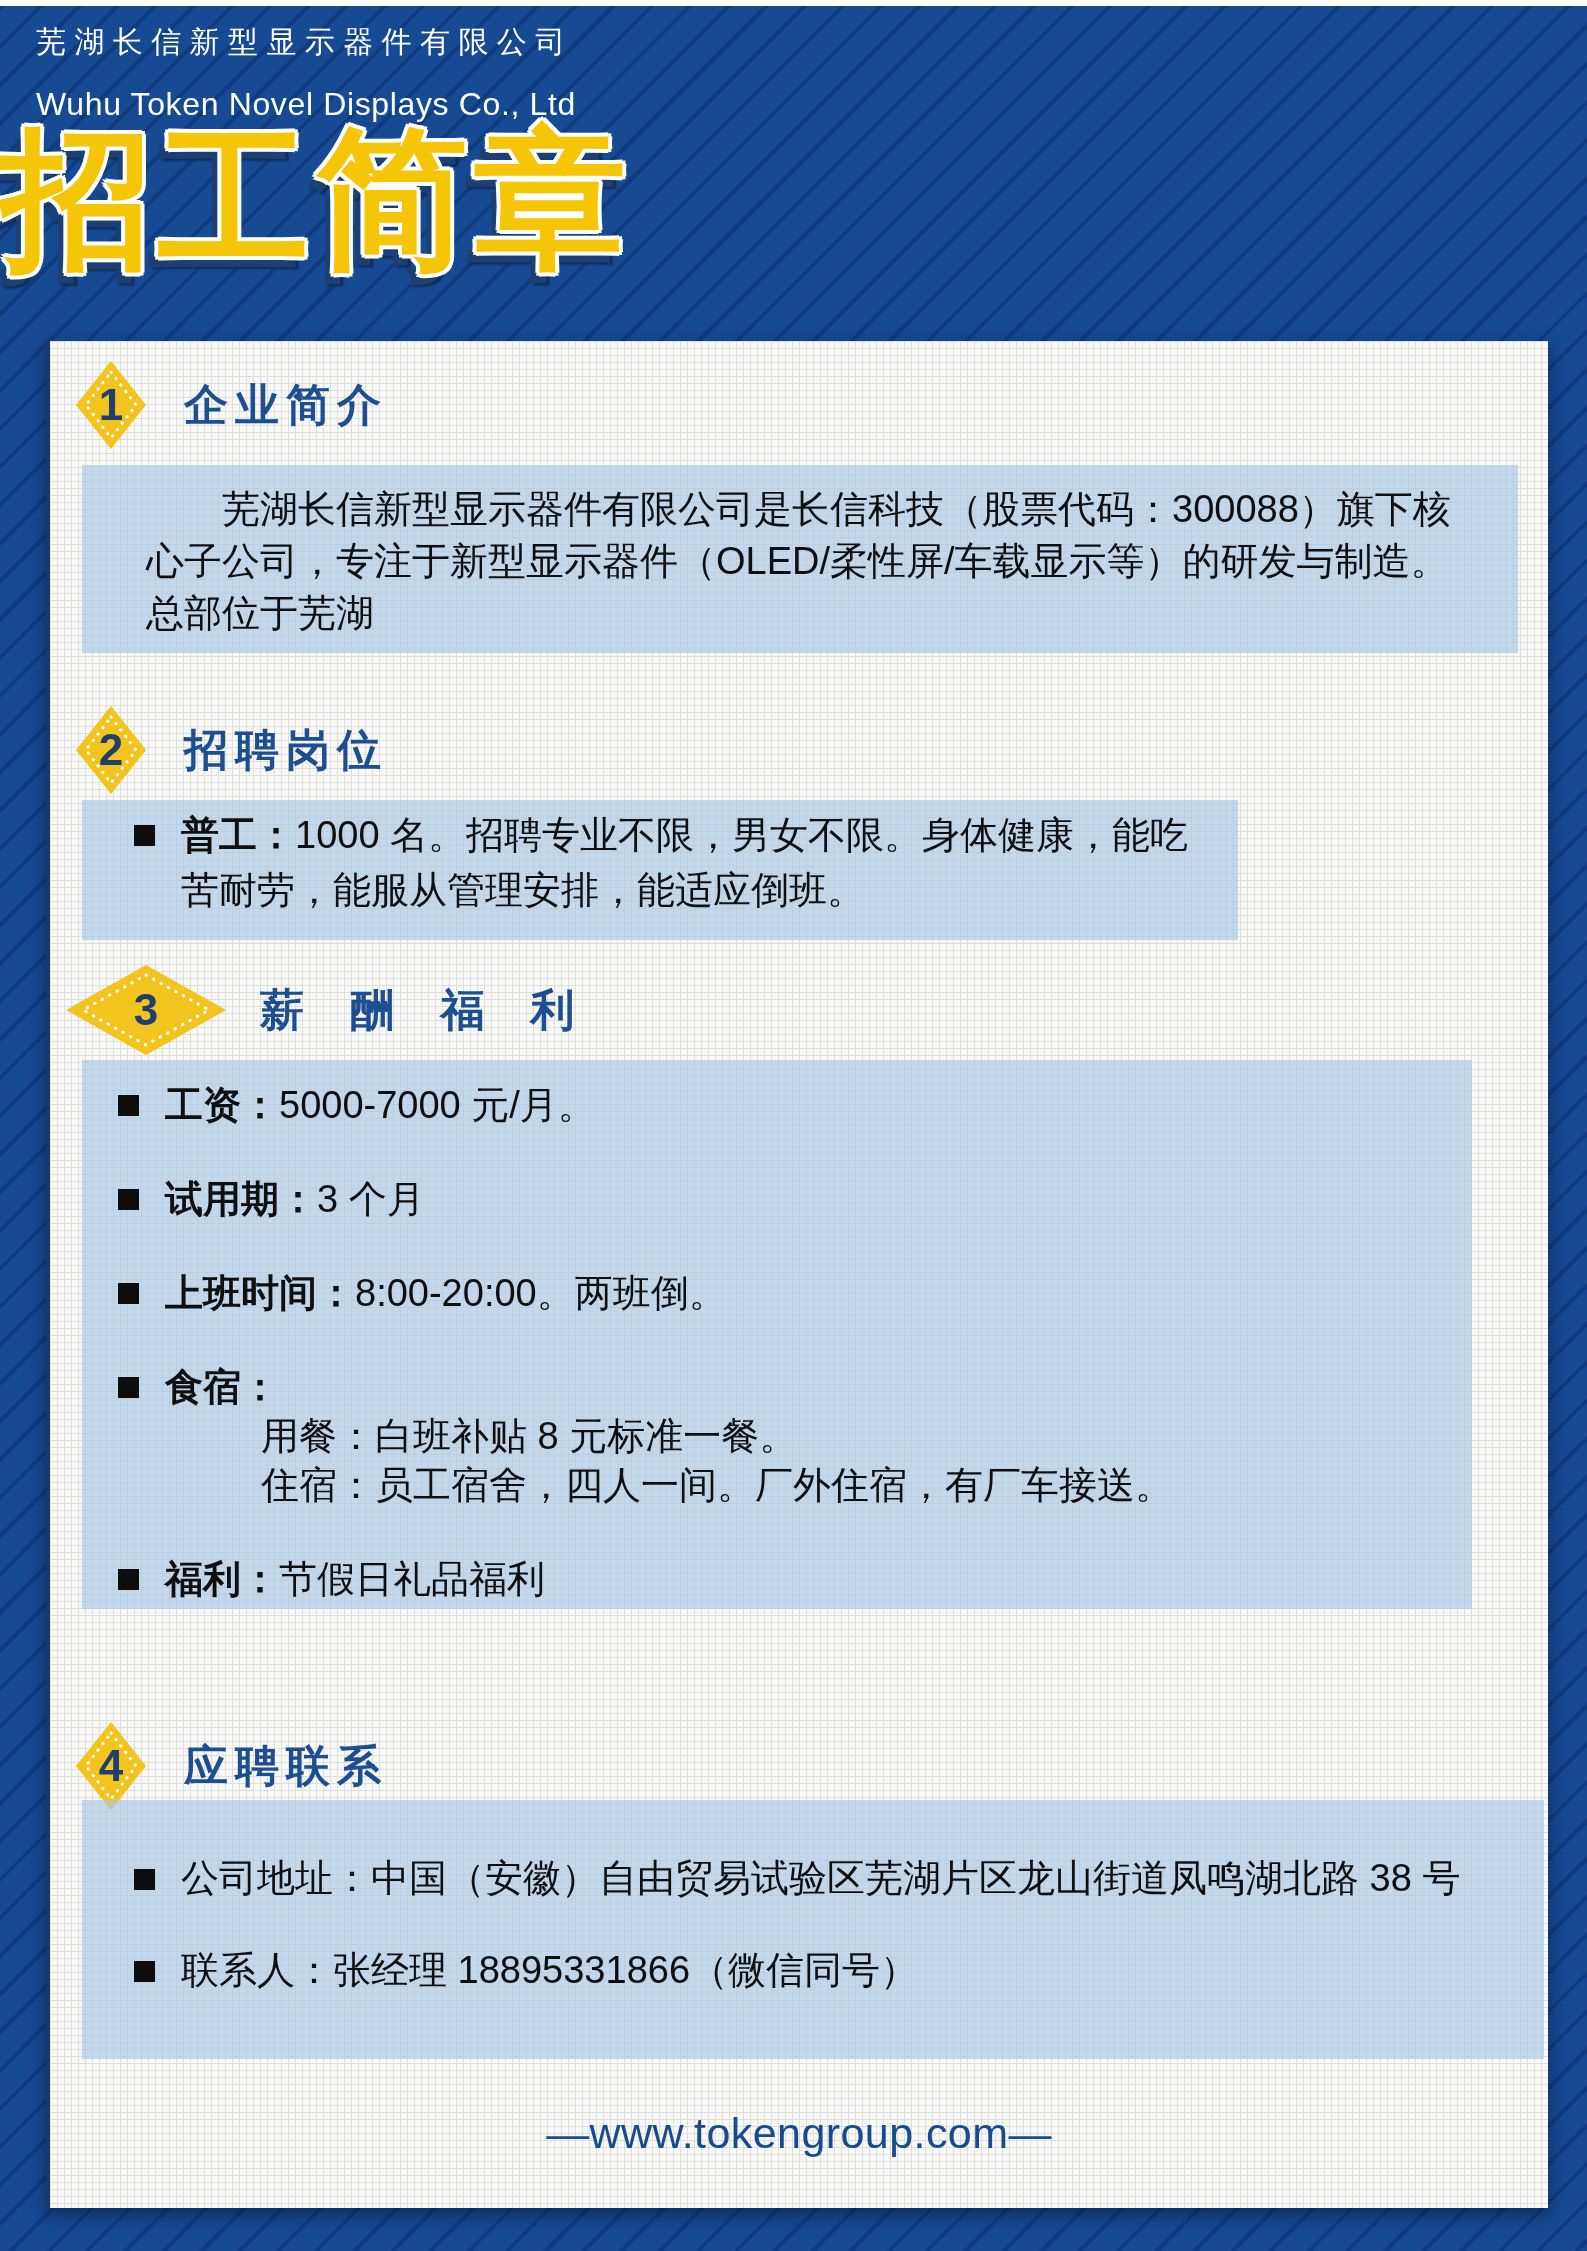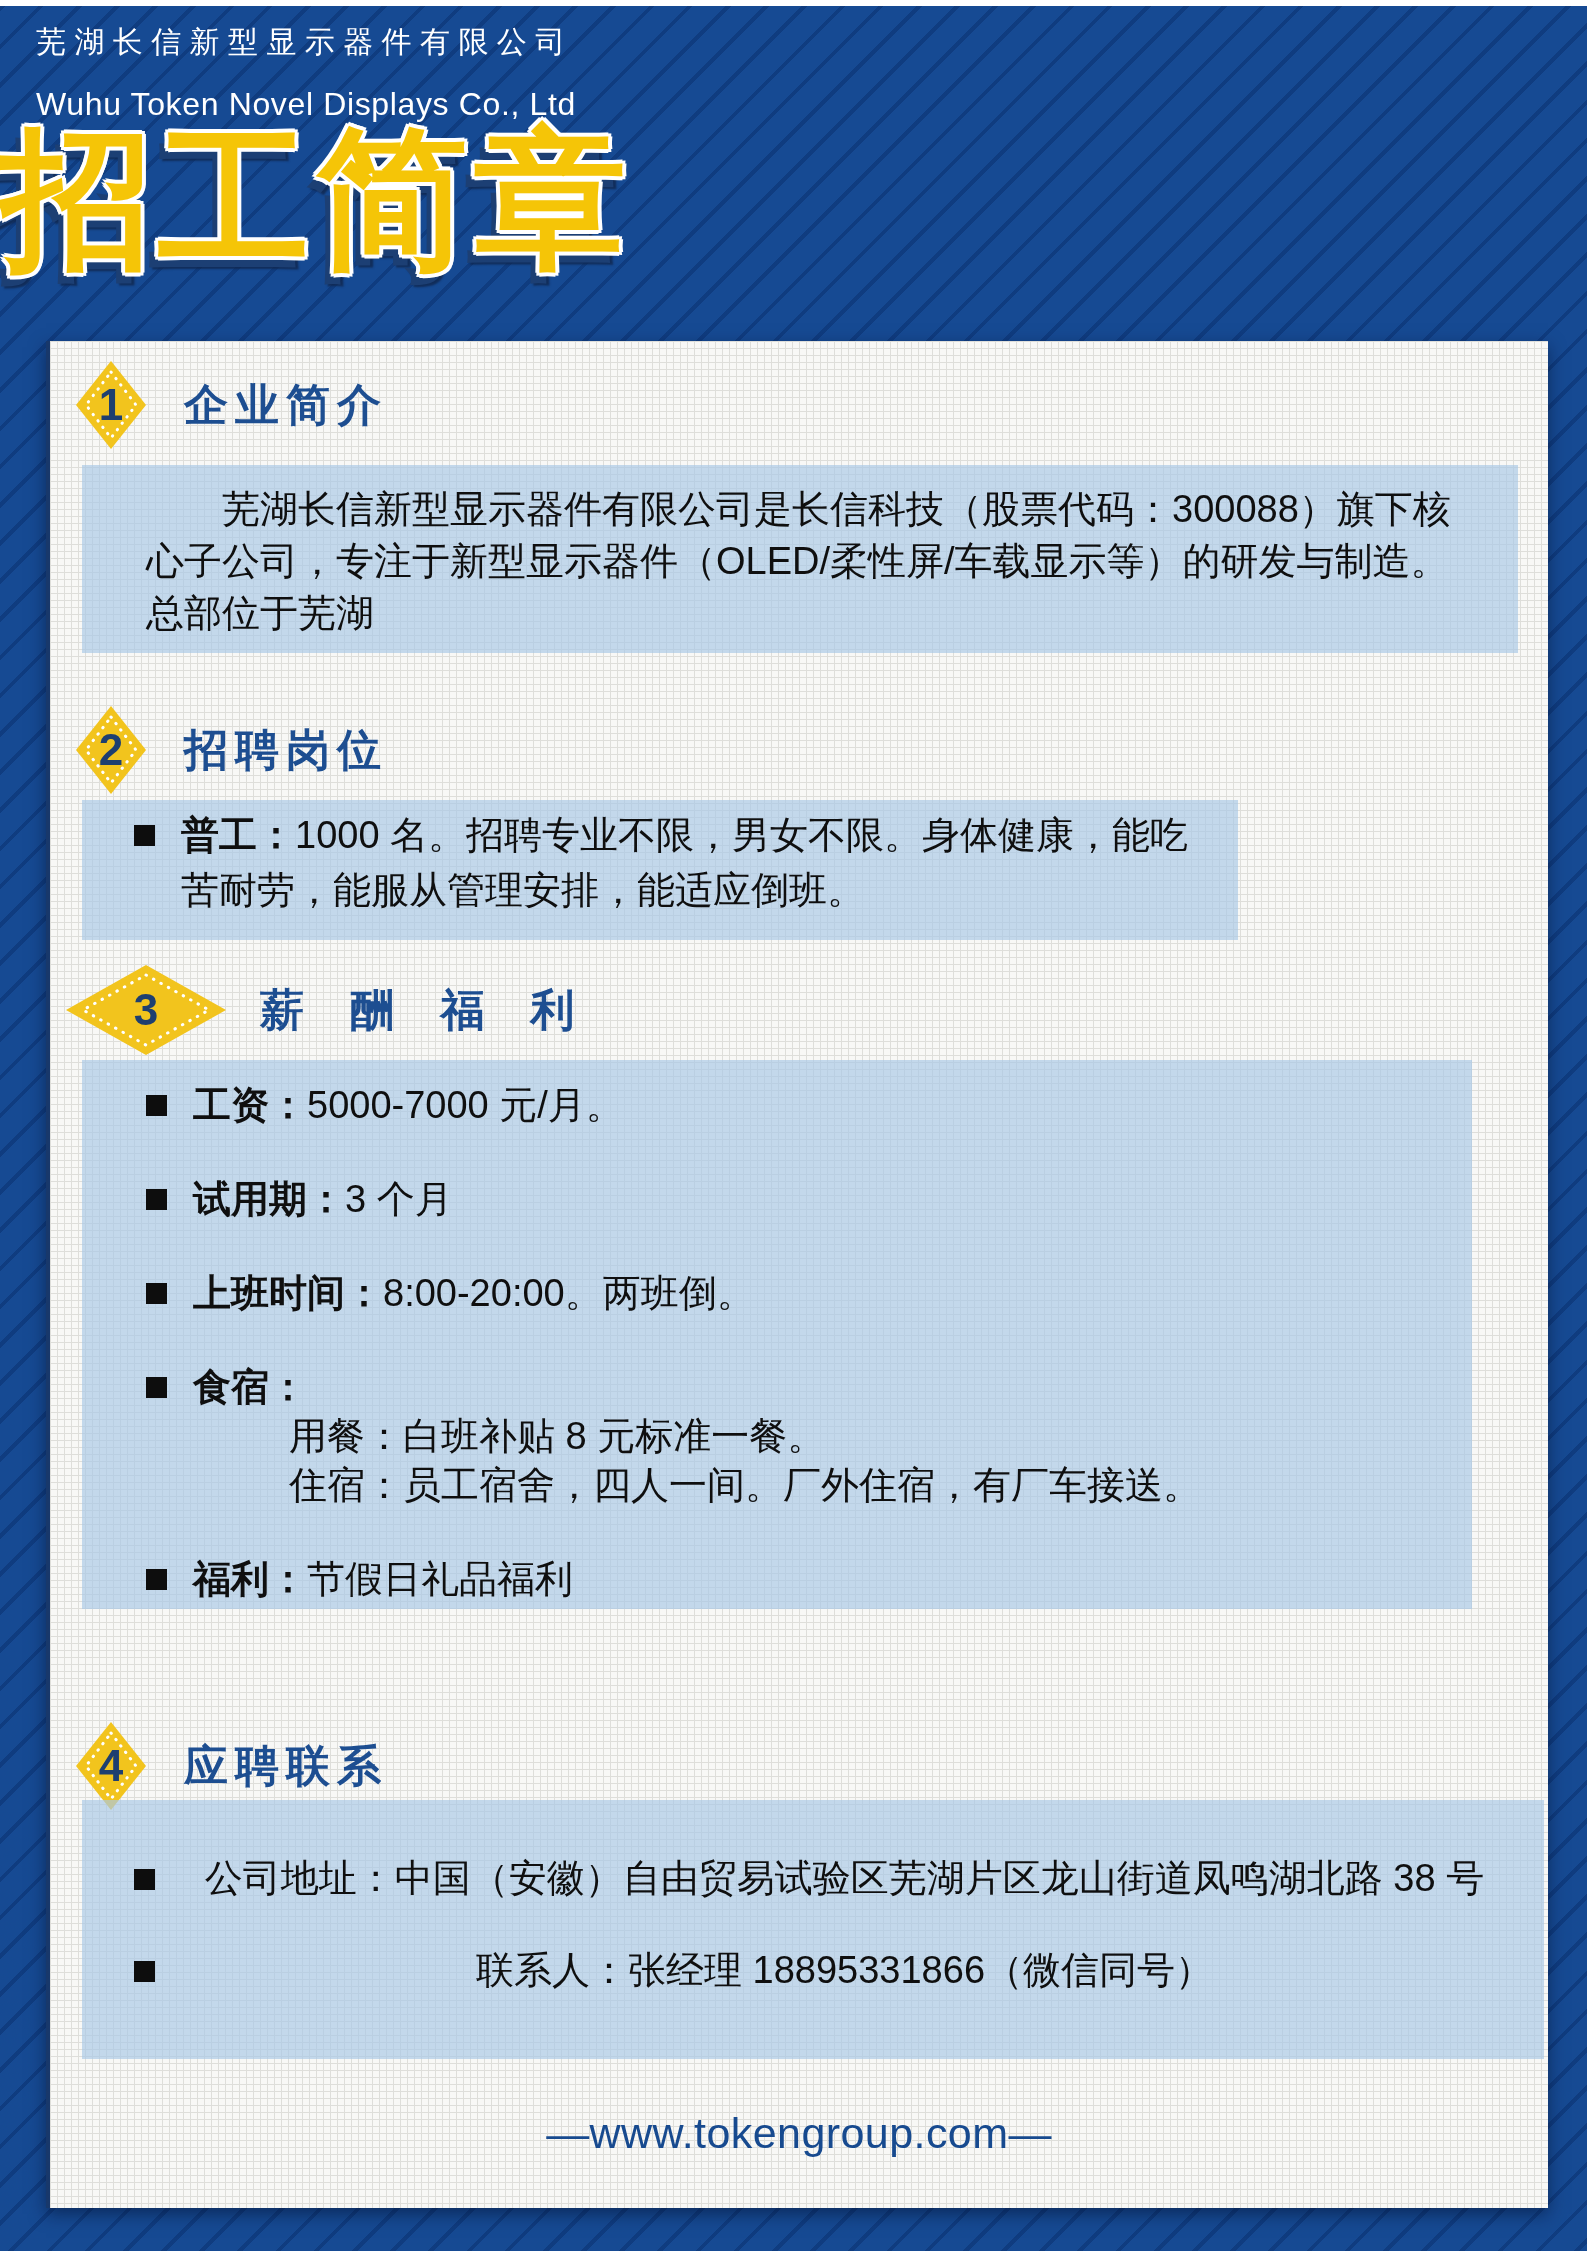--- a/index.html
+++ b/index.html
@@ -56,22 +56,22 @@
   }
   #s3h .sec-title{letter-spacing:1.05em;margin-left:34px;}
   .bluebox{
     position:absolute;left:32px;box-sizing:border-box;
     background:rgba(170,201,230,.68);
     color:#0f0f0f;font-size:38px;
   }
   #box1{top:124px;width:1436px;height:188px;padding:18px 44px 0 64px;line-height:52px;}
   #box1 p{margin:0;text-indent:2em;}
   #box2{top:459px;width:1156px;height:140px;padding:8px 38px 0 44px;line-height:55px;}
-  #box3{top:719px;width:1390px;height:549px;padding:20px 28px 0 56px;line-height:50px;}
-  #box4{top:1459px;width:1462px;height:259px;padding:52px 36px 0 44px;line-height:52px;text-align:center;}
+  #box3{top:719px;width:1390px;height:549px;padding:20px 28px 0 28px;line-height:50px;}
+  #box4{top:1459px;width:1462px;height:259px;padding:52px 36px 0 44px;line-height:52px;}
   .item{display:flex;align-items:flex-start;}
   #box3 .item{margin-bottom:44px;}
   #box4 .item{margin-bottom:40px;}
   .bullet{
     flex:none;width:21px;height:21px;background:#0d0d0d;
     margin:17px 26px 0 8px;
   }
   #box3 .bullet{margin-top:15px;}
   .item-body{flex:1;}
   .lab{font-weight:700;}

